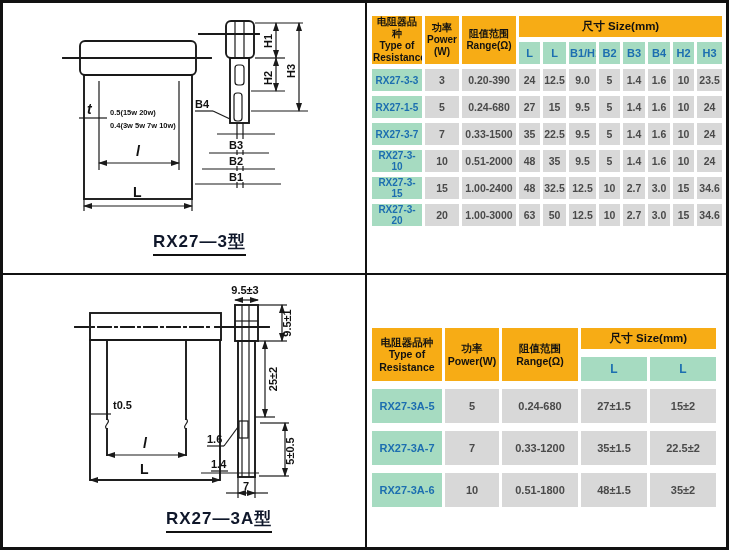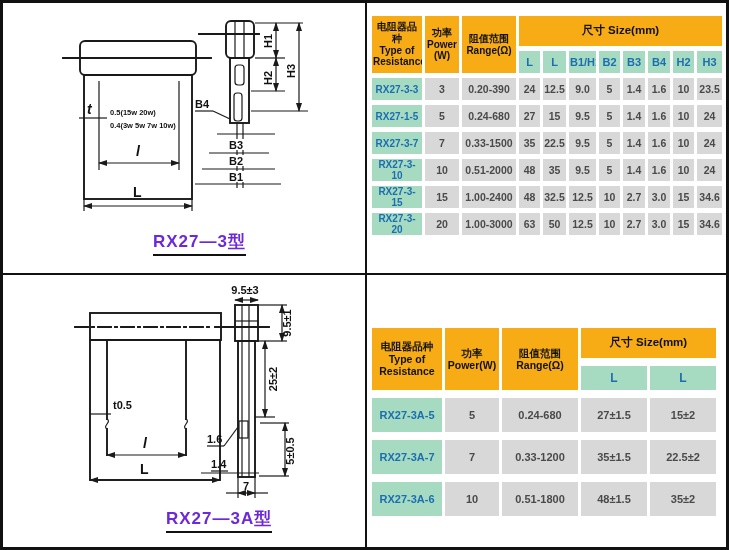--- a/index.html
+++ b/index.html
@@ -12,41 +12,41 @@
   html,body{margin:0;padding:0;background:#fff;}
   #page{
     position:relative;width:729px;height:550px;box-sizing:border-box;
     border:3px solid #111;background:#fff;overflow:hidden;
     font-family:"Liberation Sans","DejaVu Sans",sans-serif;
   }
   .v-divider{position:absolute;left:362px;top:0;width:2px;height:544px;background:#111;}
   .h-divider{position:absolute;left:0;top:270px;width:723px;height:2px;background:#111;}
 
   .caption{
-    position:absolute;font-weight:bold;font-size:17px;color:#6d28d9;
+    position:absolute;font-weight:bold;font-size:17px;color:#0f172a;
     border-bottom:2px solid #111;padding-bottom:1px;letter-spacing:1px;white-space:nowrap;
   }
   #caption-top{left:150px;top:227px;}
   #caption-bottom{left:163px;top:504px;}
 
   table.spec-table{
     position:absolute;border-collapse:separate;table-layout:fixed;
     background:#fff;
   }
   #table-top{left:366px;top:8px;width:356px;border-spacing:3px 5px;}
   #table-bottom{left:366px;top:317px;width:350px;border-spacing:3px 8px;}
   .spec-table th,.spec-table td{
     padding:0 1px;text-align:center;vertical-align:middle;overflow:hidden;
   }
   .th-orange{
     background:var(--header-orange);color:#111;font-weight:bold;
     font-size:10.5px;line-height:1.18;white-space:pre-line;
   }
   #table-top .th-orange{font-size:10px;}
-  .th-size{font-size:11.5px !important;height:30px;}
+  .th-size{font-size:11.5px !important;height:21px;}
   .th-green{
     background:var(--label-green);color:var(--text-blue);
     font-weight:bold;font-size:11px;height:22px;
   }
   #table-bottom .th-green{height:24px;font-size:12px;}
   .cell-model{
     background:var(--label-green);color:var(--text-blue);
     font-weight:bold;font-size:10px;height:22px;
   }
   #table-bottom .cell-model{font-size:11px;height:34px;}

